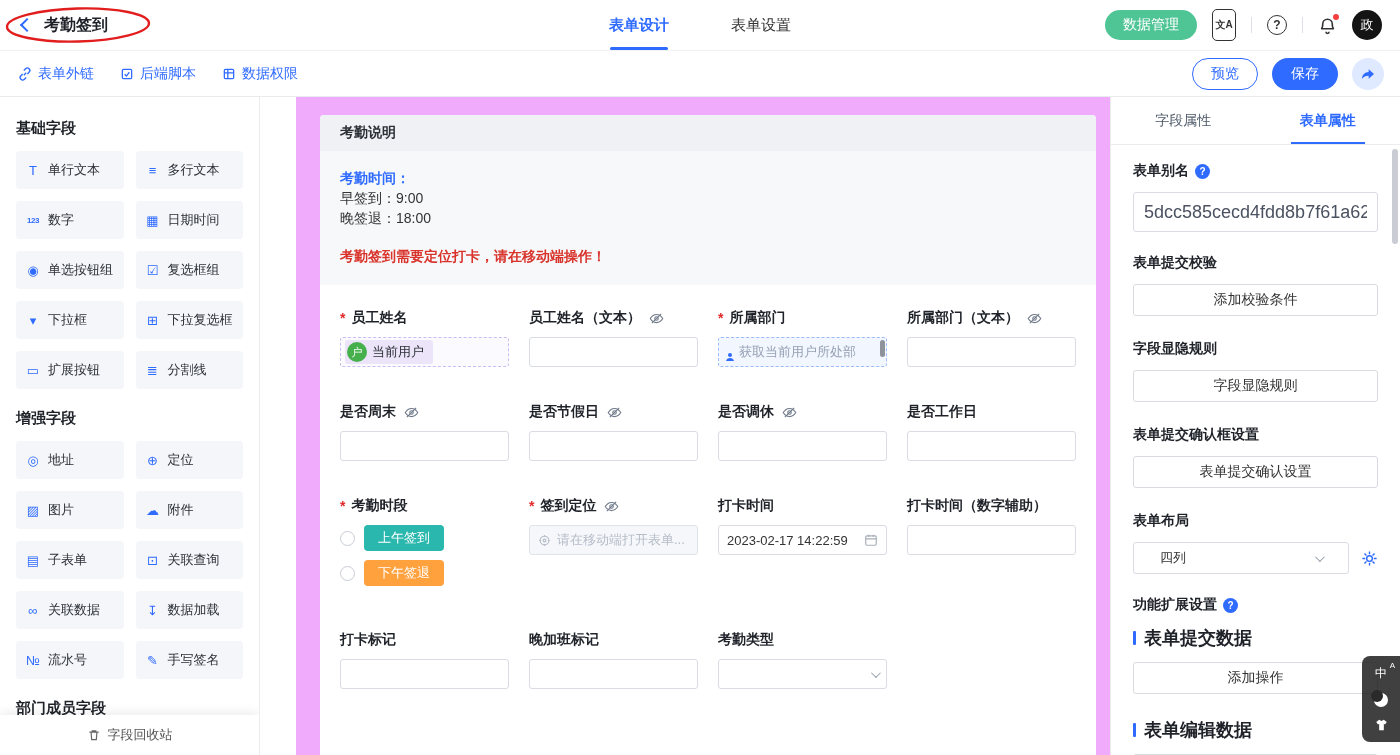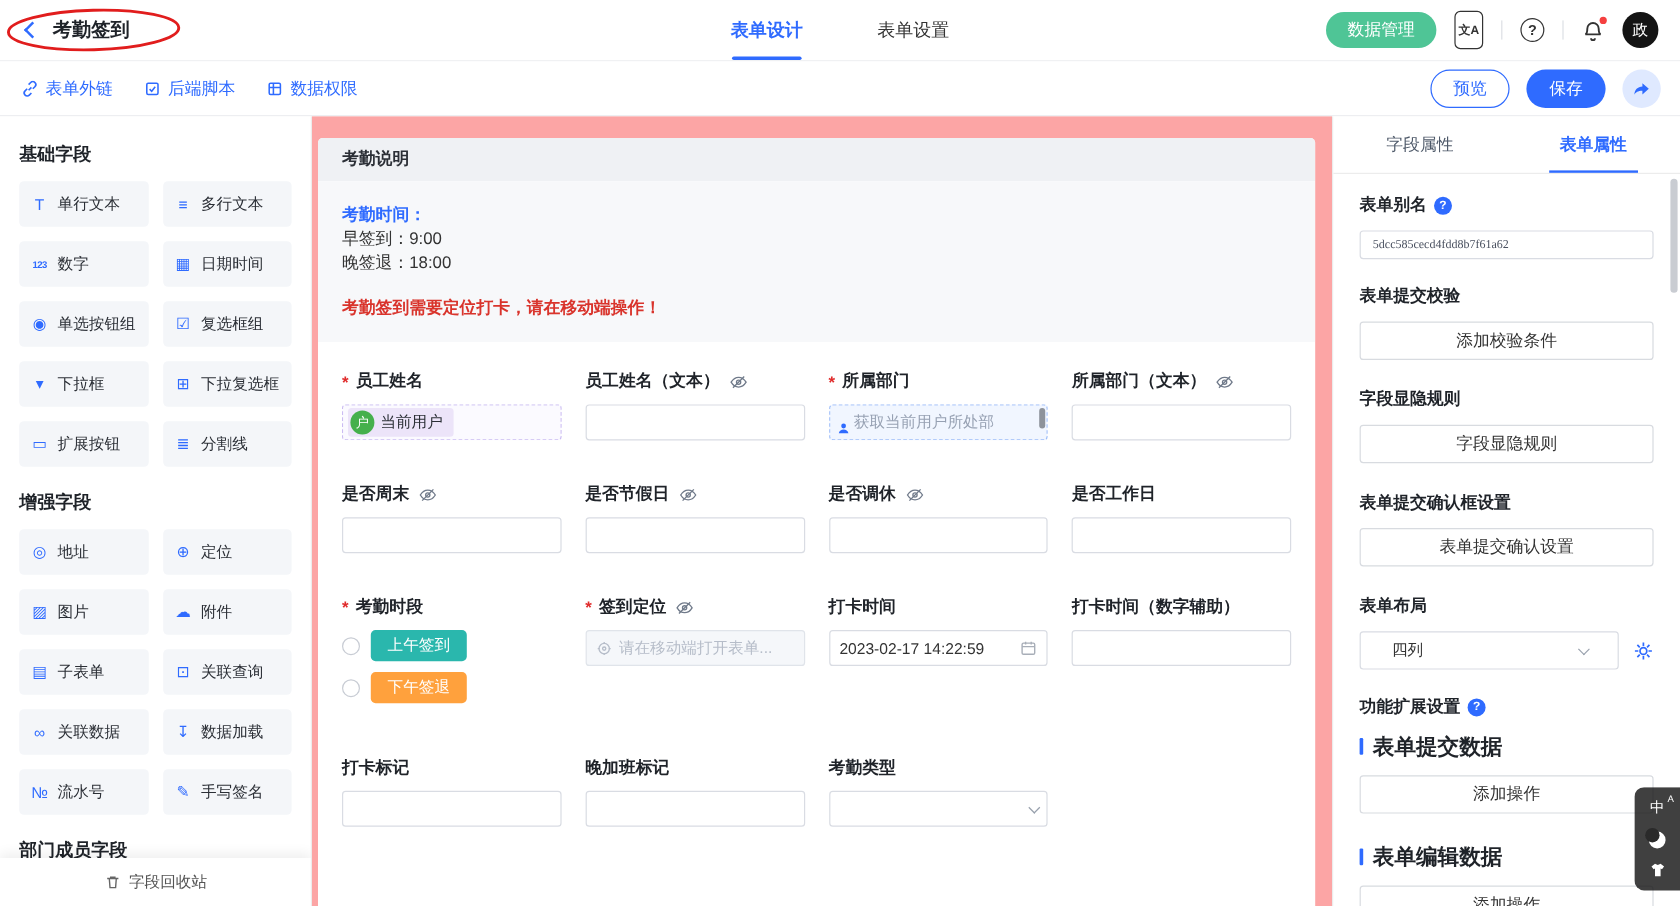--- a/index.html
+++ b/index.html
@@ -45,21 +45,21 @@
   .fi-icon.num { font-size:8px; font-weight:bold; letter-spacing:-0.5px; }
   .ico-person { position:relative; width:15px; height:14px; flex:none; }
   .ico-person::before { content:""; position:absolute; left:4px; top:1px; width:6px; height:6px; border-radius:50%; background:#2f6bff; }
   .ico-person::after { content:""; position:absolute; left:1px; bottom:1px; width:12px; height:6px; border-radius:6px 6px 2px 2px; background:#2f6bff; }
   .ico-persons { position:relative; width:16px; height:14px; flex:none; }
   .ico-persons::before { content:""; position:absolute; left:1px; top:1px; width:5px; height:5px; border-radius:50%; background:#2f6bff; box-shadow:7px 0 0 #2f6bff; }
   .ico-persons::after { content:""; position:absolute; left:0; bottom:1px; width:9px; height:6px; border-radius:5px 5px 2px 2px; background:#2f6bff; box-shadow:6px 0 0 #2f6bff; }
   .recycle-bar { position:absolute; bottom:0; left:0; width:100%; height:40px; background:#fff; box-shadow:0 -3px 10px rgba(0,0,0,.07); display:flex; align-items:center; justify-content:center; gap:7px; color:#555; font-size:13px; cursor:pointer; }
 
   
-  .canvas { flex:1; background:#fca5a5; padding:18px 14px 0 5px; overflow:hidden; }
+  .canvas { flex:1; background:#f0abfc; padding:18px 14px 0 24px; overflow:hidden;margin-left:36px; }
   .sheet { background:#fff; border-radius:4px 4px 0 0; height:100%; overflow:hidden; }
   .notice-head { height:36px; background:#eff1f4; display:flex; align-items:center; padding:0 20px; font-weight:bold; font-size:14px; color:#2b2f36; }
   .notice-body { background:#f7f8fa; padding:17px 20px 19px; font-size:14px; color:#333; line-height:20px; }
   .notice-line { margin-bottom:34px; }
   .time-title { color:#2f6bff; font-weight:bold; }
   .warning { color:#d9342c; font-weight:bold; margin-top:18px; }
 
   .fields-grid { display:grid; grid-template-columns:repeat(4,1fr); column-gap:20px; row-gap:36px; padding:24px 20px 30px; align-items:start; }
   .flabel { font-weight:bold; font-size:14px; color:#1f2329; display:flex; align-items:center; gap:6px; margin-bottom:10px; white-space:nowrap; }
   .star { color:#e02b2b; font-weight:bold; }
@@ -84,21 +84,21 @@
 
   
   .props { width:290px; background:#fff; border-left:1px solid #ececec; position:relative; overflow:hidden; flex:none; }
   .props-tabs { height:48px; display:flex; border-bottom:1px solid #ececec; }
   .ptab { flex:1; display:flex; align-items:center; justify-content:center; font-size:14px; color:#4e5969; position:relative; cursor:pointer; }
   .ptab.active { color:#2f6bff; font-weight:bold; }
   .ptab.active::after { content:""; position:absolute; bottom:0; left:50%; transform:translateX(-50%); width:74px; height:2px; background:#2f6bff; }
   .props-body { padding:17px 22px 0; }
   .prop-label { font-weight:bold; font-size:14px; display:flex; align-items:center; gap:6px; margin-bottom:12px; color:#1f2329; }
   .help-dot { width:15px; height:15px; border-radius:50%; background:#2f6bff; color:#fff; font-size:10px; font-weight:bold; display:inline-flex; align-items:center; justify-content:center; cursor:pointer; }
-  .prop-input { width:100%; height:24px; border:1px solid #d9dce3; border-radius:3px; padding:0 10px; font-size:10px; color:#4a5160; margin-bottom:22px; outline:none;font-family:Liberation Serif, serif; }
+  .prop-input { width:100%; height:40px; border:1px solid #d9dce3; border-radius:3px; padding:0 10px; font-size:18px; color:#4a5160; margin-bottom:22px; outline:none; }
   .prop-btn { width:100%; height:32px; border:1px solid #d8dbe0; background:#fff; border-radius:3px; font-size:14px; color:#333; margin-bottom:24px; cursor:pointer; }
   .layout-row { display:flex; align-items:center; gap:12px; margin-bottom:22px; }
   .select { flex:1; height:32px; border:1px solid #d9dce3; border-radius:3px; display:flex; align-items:center; justify-content:space-between; padding:0 26px; font-size:13px; color:#333; cursor:pointer; }
   .bar-label { display:flex; align-items:center; font-weight:bold; font-size:18px; margin-bottom:12px; }
   .bar-label::before { content:""; width:3px; height:14px; background:#2f6bff; margin-right:8px; border-radius:1px; }
   .panel-scrollbar { position:absolute; right:2px; top:52px; width:6px; height:95px; background:#c9ccd2; border-radius:3px; }
 
   
   .float-widget { position:fixed; right:0; bottom:13px; width:38px; background:rgba(22,22,22,.82); border-radius:8px 0 0 8px; padding:9px 0 10px; display:flex; flex-direction:column; align-items:center; gap:11px; color:#fff; z-index:50; }
   .fw-lang { font-size:12px; position:relative; cursor:pointer; }

